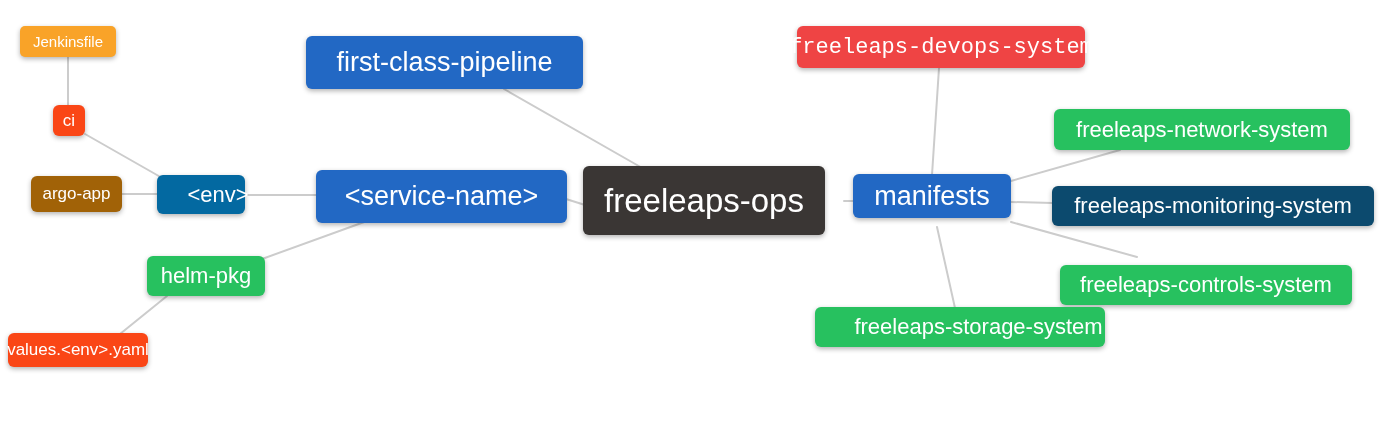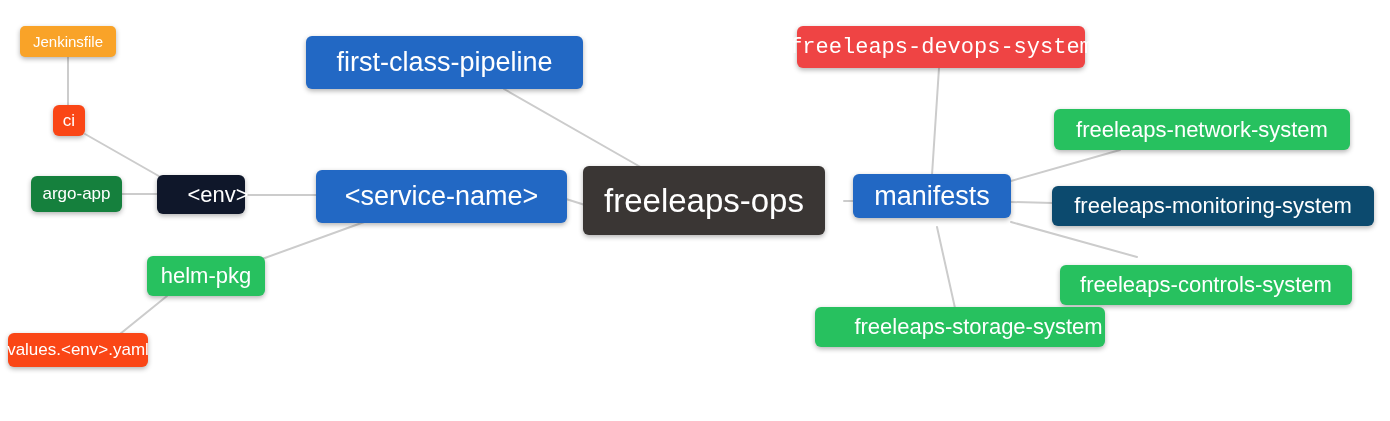--- a/index.html
+++ b/index.html
@@ -79,23 +79,23 @@
     <line x1="1011" y1="181" x2="1120" y2="150" stroke="#cccccc"></line>
     <line x1="1011" y1="202" x2="1053" y2="203" stroke="#cccccc"></line>
     <line x1="1011" y1="222" x2="1137" y2="257" stroke="#cccccc"></line>
     <line x1="937" y1="227" x2="955" y2="308" stroke="#cccccc"></line>
   </svg>
 
   <div class="node lv4 n-jenkinsfile" style="background-color: rgb(249, 163, 40);">Jenkinsfile</div>
 
   <div class="node lv3 n-ci" style="background-color: rgb(250, 70, 22);">ci</div>
 
-  <div class="node lv3 n-argo" style="background-color: #15803d;">argo-app</div>
+  <div class="node lv3 n-argo" style="background-color: #a16207;">argo-app</div>
 
-  <div class="node lv2 n-env" style="background-color: #0f172a; padding-left: 34px;">&lt;env&gt;</div>
+  <div class="node lv2 n-env" style="background-color: #0369a1; padding-left: 34px;">&lt;env&gt;</div>
 
   <div class="node lv2 n-helm" style="background-color: rgb(39, 193, 95);">helm-pkg</div>
 
   <div class="node lv3 n-values" style="background-color: rgb(250, 70, 22);">values.&lt;env&gt;.yaml</div>
 
   <div class="node lv1 n-pipeline" style="background-color: rgb(34, 104, 196);">first-class-pipeline</div>
 
   <div class="node lv1 n-service" style="background-color: rgb(34, 104, 196);">&lt;service-name&gt;</div>
 
   <div class="node lv-root n-root" style="background-color: rgb(58, 54, 52);">freeleaps-ops</div>

